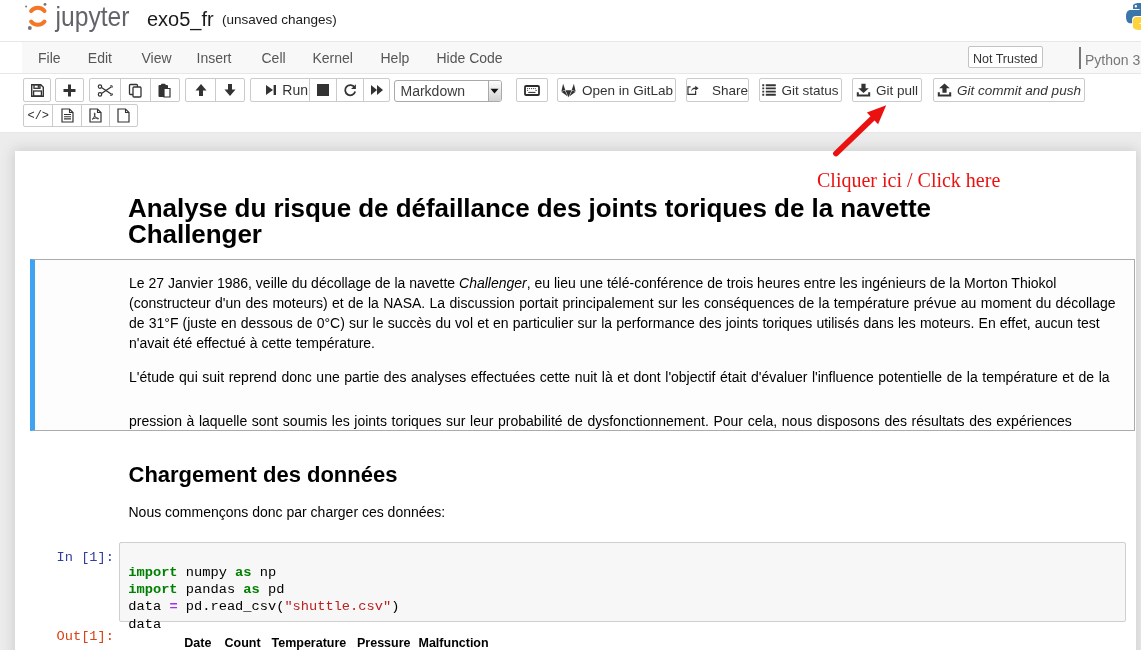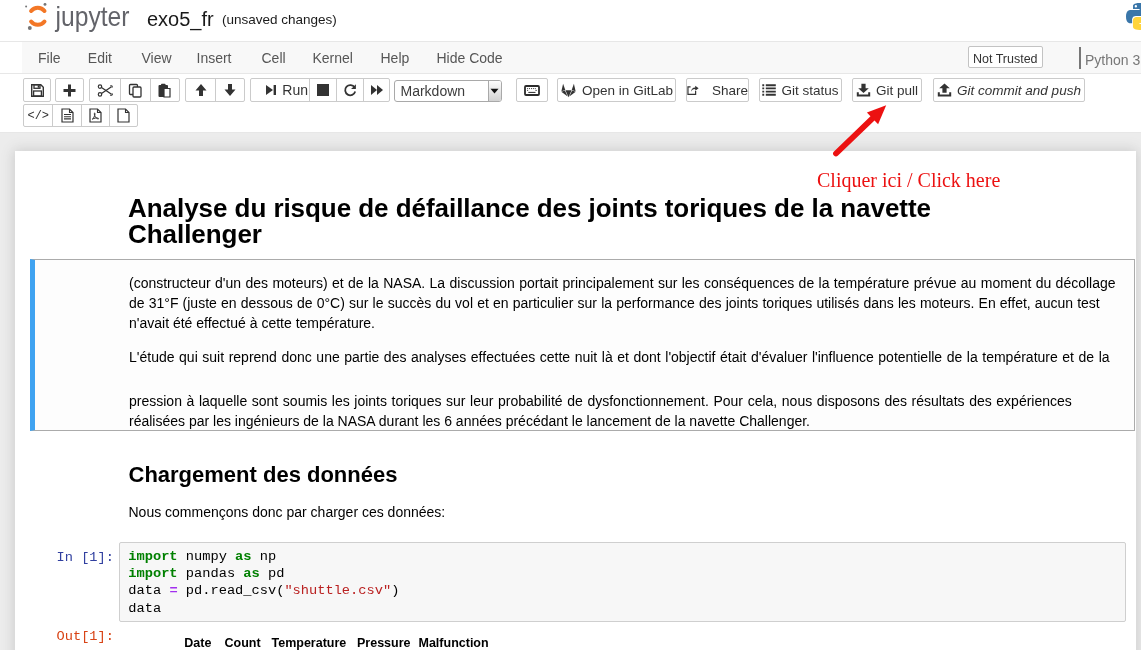--- a/index.html
+++ b/index.html
@@ -50,21 +50,21 @@
   padding:13px 19px 0 94px; font-size:14px; color:#000; }
 #bq p { line-height:20px; }
 #bq span { white-space:nowrap; }
 #bq p.p1 { margin-bottom:14px; }
 #h2 { position:absolute; left:113.5px; top:311px; font-size:22px; font-weight:bold; color:#000; }
 #ptext { position:absolute; left:113.5px; top:353px; font-size:14px; color:#000; }
 #inprompt { position:absolute; left:0px; top:398.5px; width:99px; text-align:right;
   font-family:"Liberation Mono", monospace; font-size:13.7px; color:#303f9f; }
 #incode { position:absolute; left:104.3px; top:391px; width:1007px; height:80px;
   background:#f7f7f7; border:1px solid #cfcfcf; border-radius:2px;
-  padding:5px 0 0 8px; font-family:"Liberation Mono", monospace; font-size:13.7px;
+  padding:21px 0 0 8px; font-family:"Liberation Mono", monospace; font-size:13.7px;
   line-height:17.2px; color:#000; white-space:pre; }
 .kw { color:#008000; font-weight:bold; }
 .op { color:#a22fef; font-weight:bold; }
 .st { color:#ba2121; }
 #outprompt { position:absolute; left:0px; top:477.5px; width:99px; text-align:right;
   font-family:"Liberation Mono", monospace; font-size:13.7px; color:#d84315; }
 .th { position:absolute; top:484.5px; font-size:12.5px; font-weight:bold; color:#000; }
 </style>
 </head>
 <body>
@@ -264,28 +264,28 @@
         <path fill="none" stroke="#333" stroke-width="1.1" d="M8.5 1 V4.5 H12"></path>
       </svg>
   </div>
 </div>
 
 <div id="site">
   <div id="paper">
     <div id="h1">Analyse du risque de défaillance des joints toriques de la navette<br>Challenger</div>
     <div id="bq">
       <p class="p1">
+        <span style="display:block;">Le 27 Janvier 1986, veille du décollage de la navette <i>Challenger</i>, eu lieu une télé-conférence de trois heures entre les ingénieurs de la Morton Thiokol</span>
         <span style="display:block; word-spacing:0.47px;">(constructeur d'un des moteurs) et de la NASA. La discussion portait principalement sur les conséquences de la température prévue au moment du décollage</span>
         <span style="display:block; word-spacing:0.26px;">de 31°F (juste en dessous de 0°C) sur le succès du vol et en particulier sur la performance des joints toriques utilisés dans les moteurs. En effet, aucun test</span>
         <span style="display:block;">n'avait été effectué à cette température.</span>
       </p>
       <p class="p2">
         <span style="display:block; word-spacing:0.67px;">L'étude qui suit reprend donc une partie des analyses effectuées cette nuit là et dont l'objectif était d'évaluer l'influence potentielle de la température et de la</span>
         <span style="display:block; word-spacing:0.72px;margin-top:24px;">pression à laquelle sont soumis les joints toriques sur leur probabilité de dysfonctionnement. Pour cela, nous disposons des résultats des expériences</span>
-        <span style="display:block;">réalisées par les ingénieurs de la NASA durant les 6 années précédant le lancement de la navette Challenger.</span>
       </p>
     </div>
     <div id="h2">Chargement des données</div>
     <div id="ptext">Nous commençons donc par charger ces données:</div>
     <div id="inprompt">In&nbsp;[1]:</div>
     <div id="incode"><span class="kw">import</span> numpy <span class="kw">as</span> np
 <span class="kw">import</span> pandas <span class="kw">as</span> pd
 data <span class="op">=</span> pd.read_csv(<span class="st">"shuttle.csv"</span>)
 data</div>
     <div id="outprompt">Out[1]:</div>

